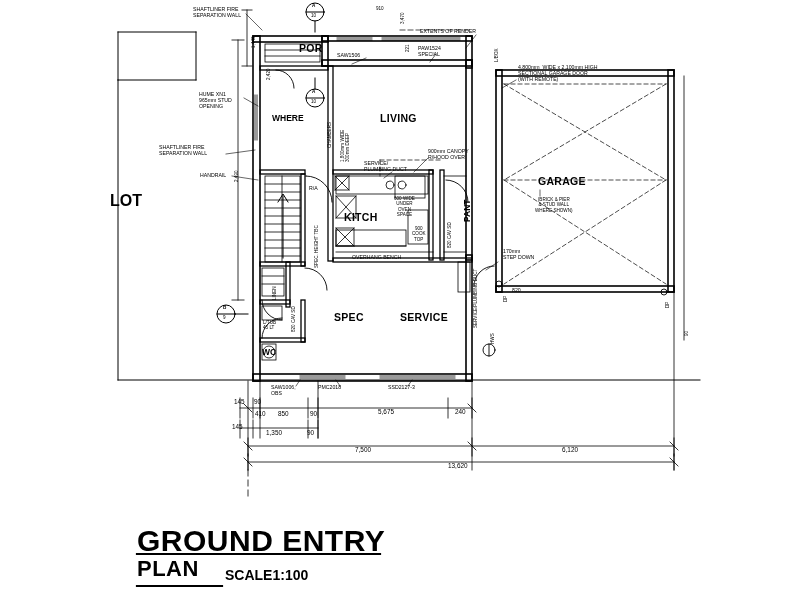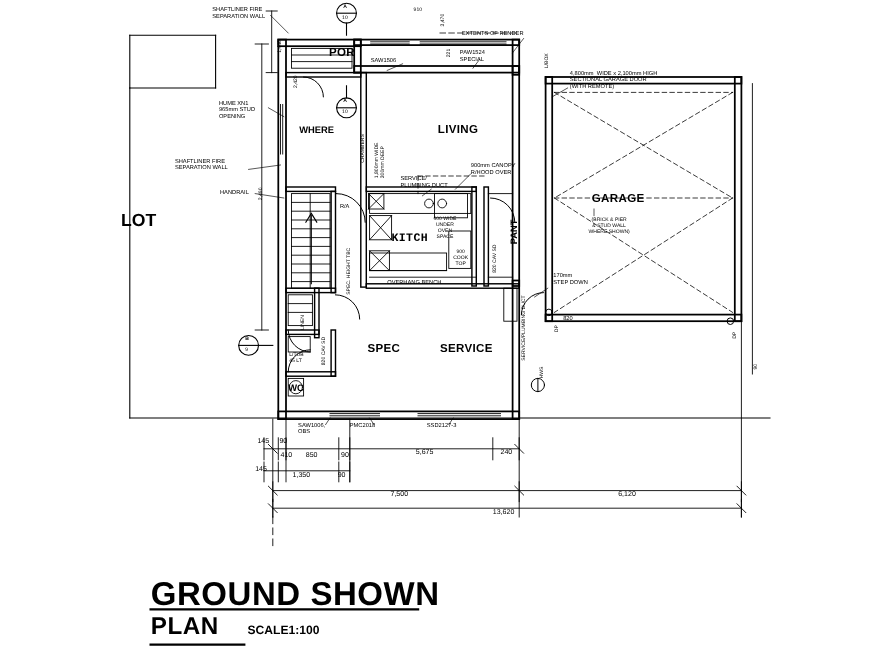--- a/index.html
+++ b/index.html
@@ -15,21 +15,21 @@
   .lbl{position:absolute;white-space:nowrap;font-family:"Liberation Sans",sans-serif;color:#000;}
   .tiny{font-size:5.2px;line-height:6px;}
   .xtiny{font-size:4.6px;line-height:5.4px;}
   .room{font-size:10.5px;font-weight:bold;letter-spacing:.3px;}
   .room-sm{font-size:8.5px;font-weight:bold;}
   .dim{font-size:6.4px;}
   .rot90{transform:rotate(-90deg);transform-origin:0 0;}
   .title{position:absolute;font-weight:bold;font-family:"Liberation Sans",sans-serif;}
   .tl1{left:137px;top:524px;font-size:30px;letter-spacing:.5px;}
   .tl2{left:137px;top:556px;font-size:22px;letter-spacing:.5px;}
-  .tl3{left:225px;top:567px;font-size:11px;font-weight:bold;}
+  .tl3{left:225px;top:567px;font-size:14px;font-weight:bold;}
   .ctr{text-align:center;}
 </style>
 </head>
 <body>
 
 <svg id="plan" viewBox="0 0 800 600" xmlns="http://www.w3.org/2000/svg">
   <g stroke="#000" fill="none" stroke-linecap="square">
 
     <g stroke-width="1">
       <line x1="118" y1="32" x2="196" y2="32"></line>
@@ -289,23 +289,23 @@
 
     <g stroke-width="2.2">
       <line x1="137" y1="554" x2="380" y2="554"></line>
       <line x1="137" y1="586" x2="222" y2="586"></line>
     </g>
   </g>
 </svg>
 
 <div class="lbl room" style="left:299px;top:42px;">POR</div>
 <div class="lbl room-sm" style="left:272px;top:113px;">WHERE</div>
-<div class="lbl room" style="left:380px;top:112px;margin-left:18px;">LIVING</div>
+<div class="lbl room" style="left:380px;top:112px;">LIVING</div>
 <div class="lbl room" style="left:538px;top:175px;">GARAGE</div>
-<div class="lbl room" style="left:356px;top:211px;font-family:Liberation Mono, monospace;">KITCH</div>
+<div class="lbl room" style="left:344px;top:211px;">KITCH</div>
 <div class="lbl room" style="left:334px;top:311px;">SPEC</div>
 <div class="lbl room" style="left:400px;top:311px;">SERVICE</div>
 <div class="lbl room-sm rot90" style="left:462px;top:222px;">PANT</div>
 <div class="lbl room-sm" style="left:262px;top:347px;">WC</div>
 <div class="lbl" style="left:110px;top:192px;font-size:16px;font-weight:bold;">LOT</div>
 
 <div class="lbl tiny" style="left:193px;top:6px;">SHAFTLINER FIRE<br>SEPARATION WALL</div>
 <div class="lbl tiny" style="left:199px;top:91px;">HUME XN1<br>965mm STUD<br>OPENING</div>
 <div class="lbl tiny" style="left:159px;top:144px;">SHAFTLINER FIRE<br>SEPARATION WALL</div>
 <div class="lbl tiny" style="left:200px;top:172px;">HANDRAIL</div>
@@ -359,15 +359,15 @@
 <div class="lbl dim" style="left:310px;top:410px;">90</div>
 <div class="lbl dim" style="left:378px;top:408px;">5,675</div>
 <div class="lbl dim" style="left:455px;top:408px;">240</div>
 <div class="lbl dim" style="left:232px;top:423px;">145</div>
 <div class="lbl dim" style="left:266px;top:429px;">1,350</div>
 <div class="lbl dim" style="left:307px;top:429px;">90</div>
 <div class="lbl dim" style="left:355px;top:446px;">7,500</div>
 <div class="lbl dim" style="left:562px;top:446px;">6,120</div>
 <div class="lbl dim" style="left:448px;top:462px;">13,620</div>
 
-<div class="title tl1">GROUND SHOWN</div>
+<div class="title tl1">GROUND ENTRY</div>
 <div class="title tl2">PLAN</div>
 <div class="title tl3">SCALE1:100</div>
 
 </body></html>

